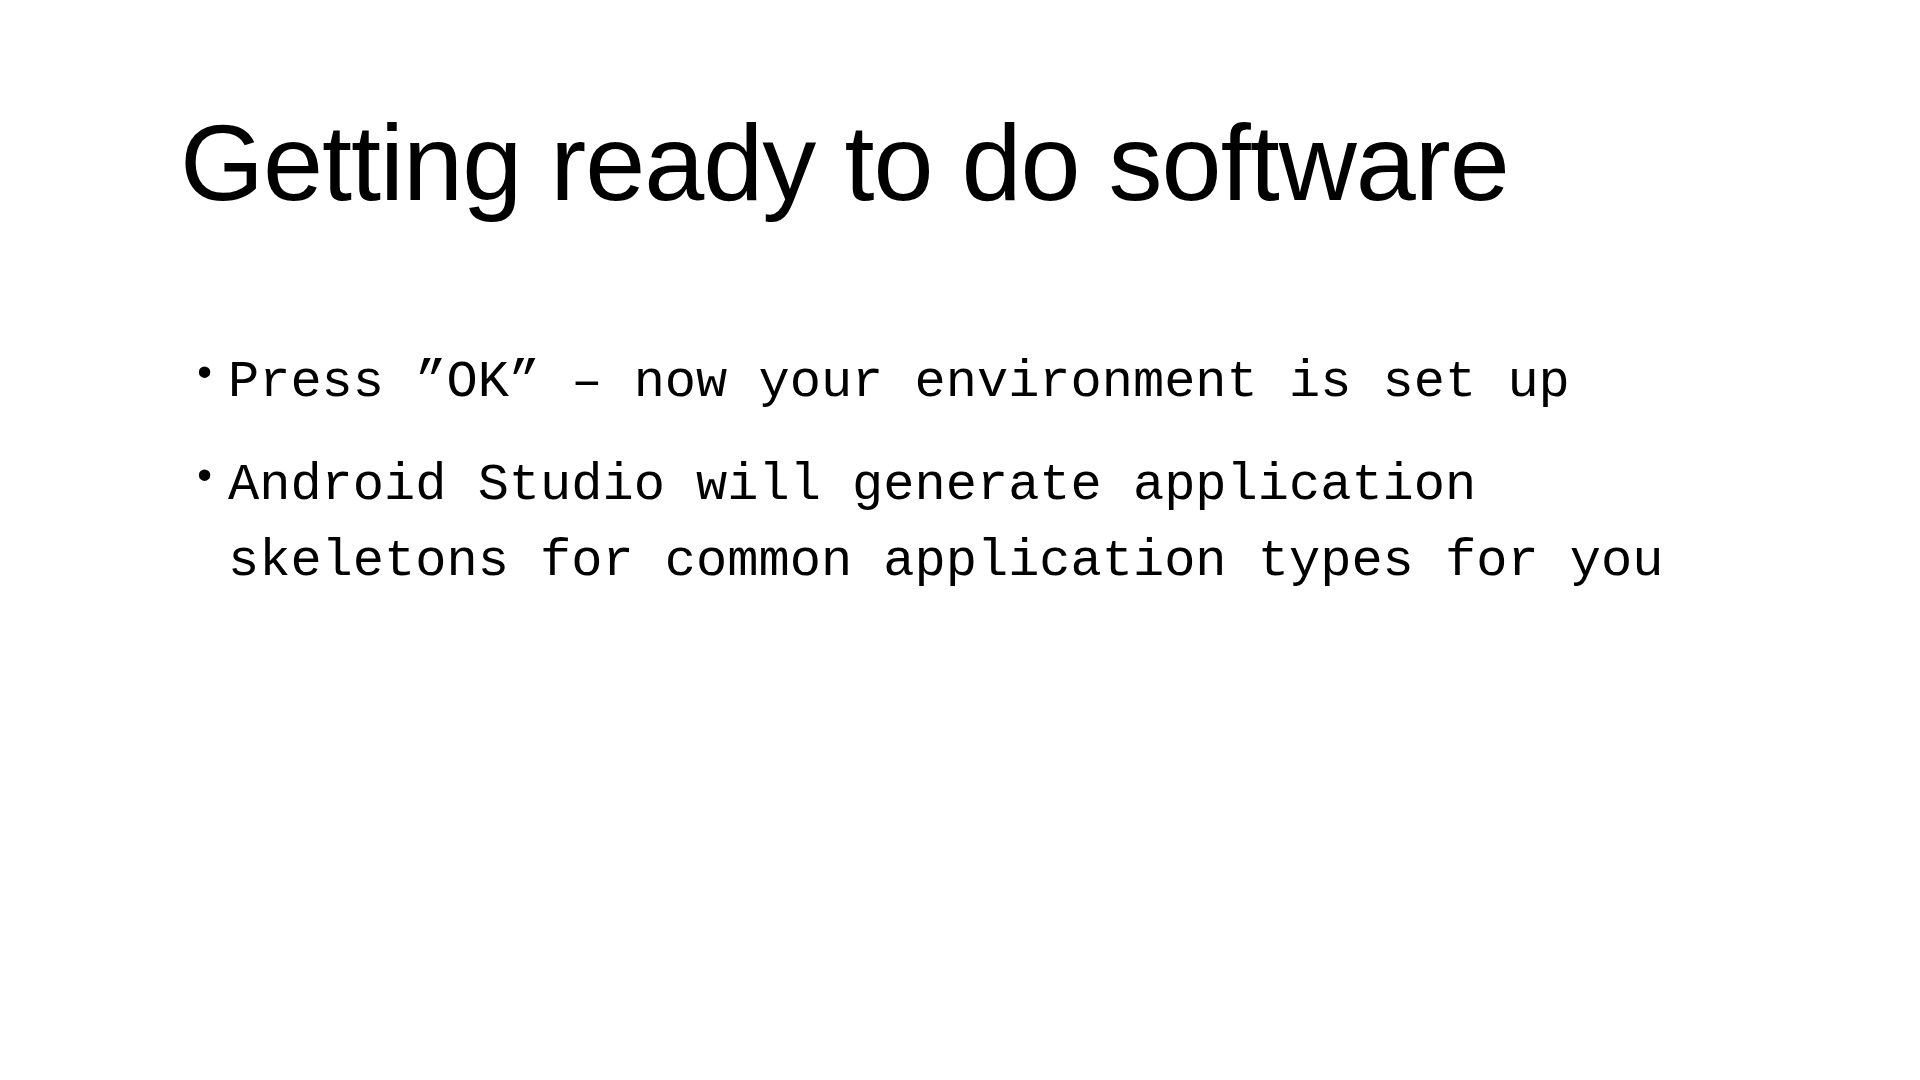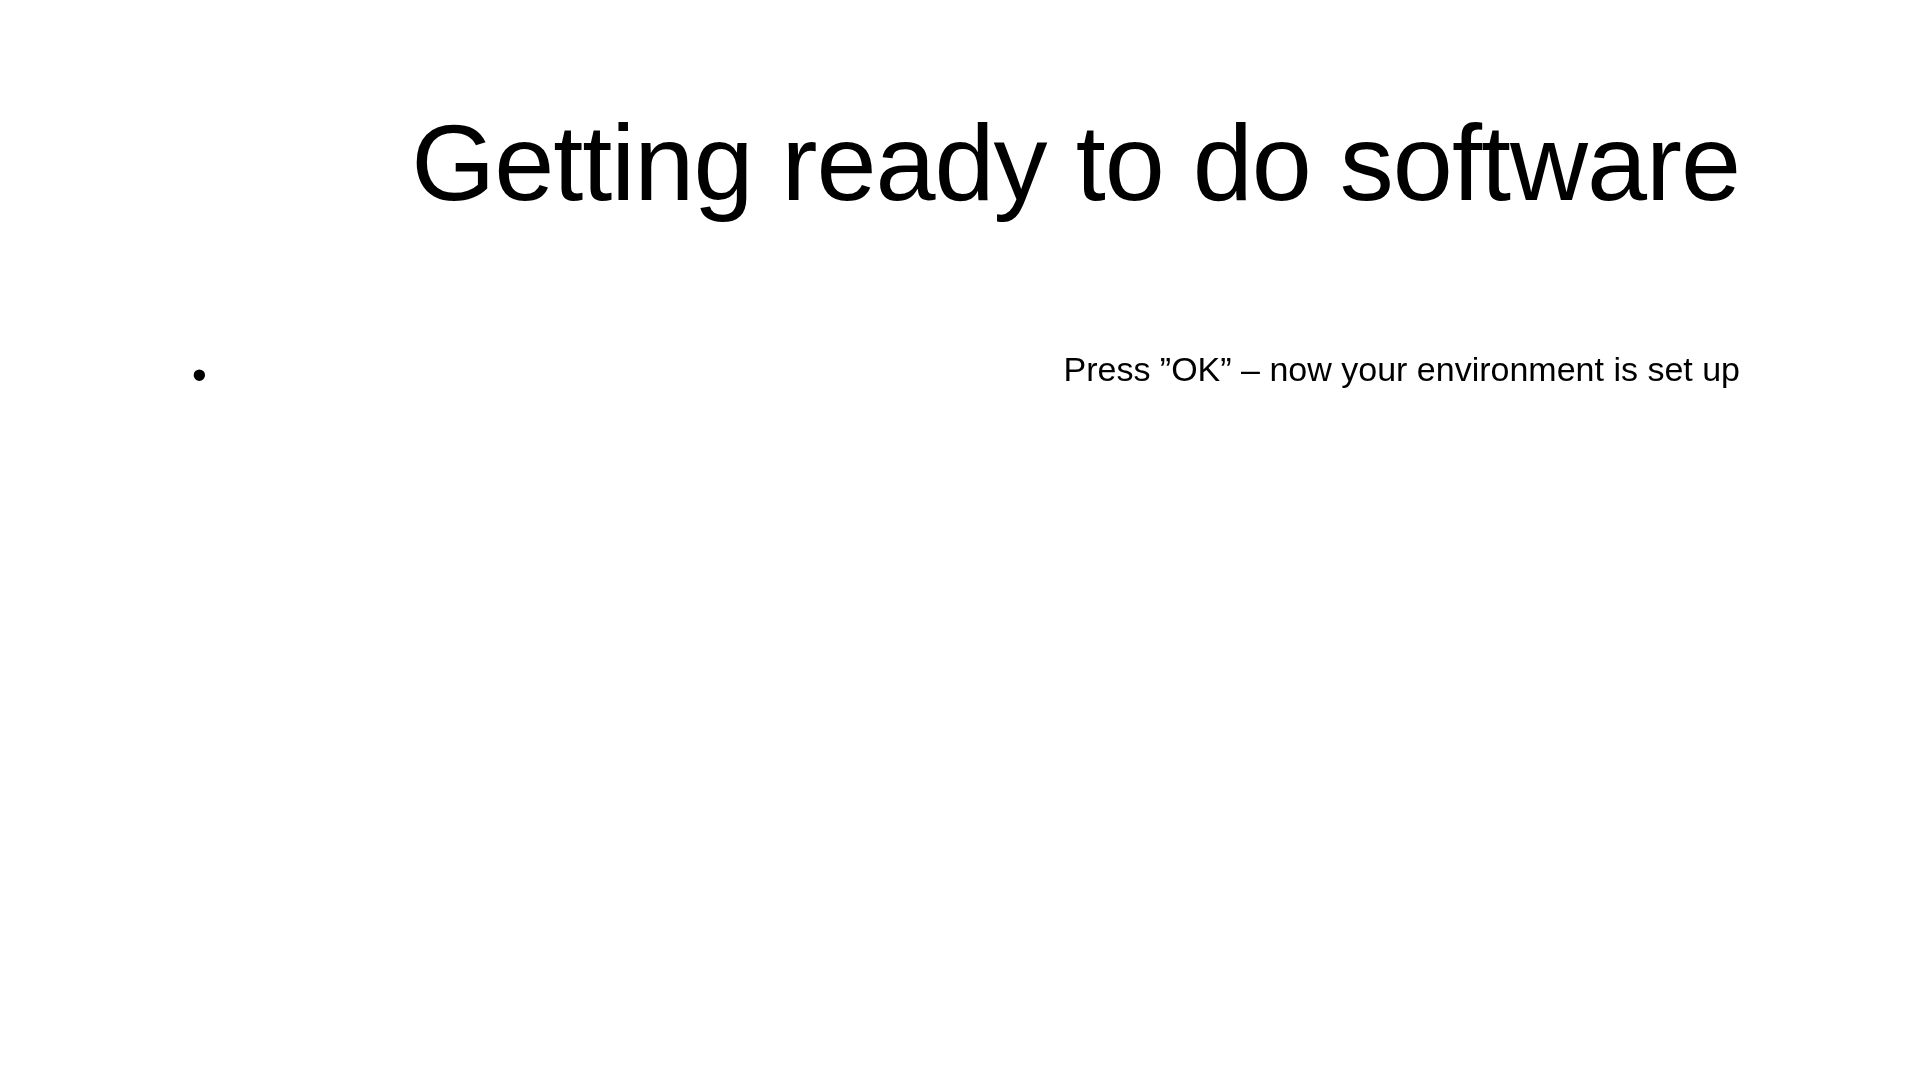--- a/index.html
+++ b/index.html
@@ -1,19 +1,18 @@
 <!DOCTYPE html>
 <html><head>
   <meta charset="utf-8">
   <style>
     * {
       margin: 0;
       padding: 0;
       box-sizing: border-box;
-      text-align: right;
     }
     body {
       width: 1920px;
       height: 1080px;
       background: #ffffff;
       font-family: Arial, Helvetica, sans-serif;
       color: #000000;
       overflow: hidden;
     }
     .slide {
@@ -25,35 +24,37 @@
       font-size: 108px;
       font-weight: 400;
       letter-spacing: -1px;
       margin-bottom: 120px;
     }
     .bullet-list {
       list-style: none;
       padding-left: 0;
     }
     .bullet-item {
-      font-size: 34px;
+      font-size: 52px;
       line-height: 1.45;
       margin-bottom: 28px;
       position: relative;
       padding-left: 48px;
+      font-family: Liberation Mono, monospace;
     }
     .bullet-item::before {
       content: "•";
       position: absolute;
       left: 12px;
       top: 0;
       font-size: 42px;
     }
   </style>
 </head>
 <body>
 
 <div class="slide">
   <h1 class="title">Getting ready to do software</h1>
   <ul class="bullet-list">
     <li class="bullet-item">Press ”OK” – now your environment is set up</li>
+    <li class="bullet-item">Android Studio will generate application skeletons for common application types for you</li>
   </ul>
 </div>
 
 </body></html>

